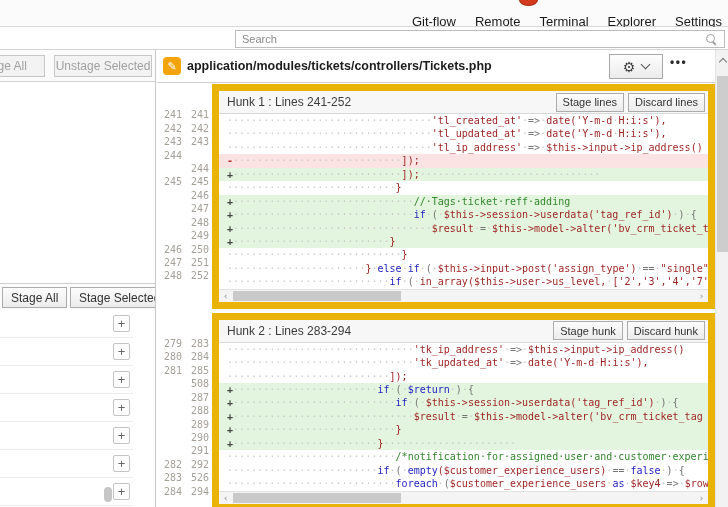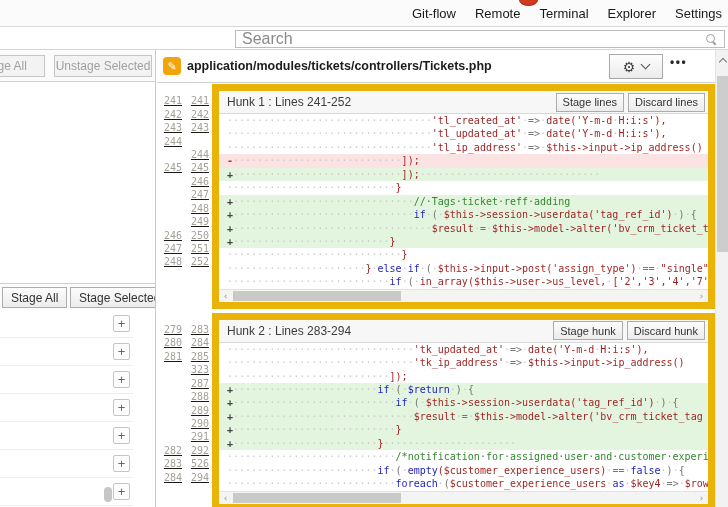--- a/index.html
+++ b/index.html
@@ -3,32 +3,32 @@
 <meta charset="utf-8">
 <style>
   html,body{margin:0;padding:0;}
   body{width:728px;height:507px;position:relative;overflow:hidden;background:#fff;
        font-family:"Liberation Sans", sans-serif;color:#1a1a1a;}
   *{box-sizing:border-box;}
 
   
   .menubar{position:absolute;left:0;top:0;width:728px;height:27px;background:#fbfbfb;
            border-bottom:1px solid #d9d9d9;}
-  .menu-items{position:absolute;right:6px;top:0;height:27px;display:flex;align-items:center;gap:19px;}
+  .menu-items{position:absolute;right:6px;top:8px;height:27px;display:flex;align-items:center;gap:19px;}
   .menu-item{font-size:13px;color:#191919;cursor:default;}
   .remote-arc{position:absolute;left:519px;top:-6px;width:19px;height:12px;background:#d43a1e;
               border-radius:50%;border:1px solid #a92c13;}
 
   
   .searchrow{position:absolute;left:0;top:27px;width:728px;height:23px;background:#ffffff;
              border-bottom:1px solid #d4d4d4;}
   .search-box{position:absolute;left:235px;top:3px;width:490px;height:18px;border:1px solid #bdbdbd;
               background:#fff;}
   .search-input{position:absolute;left:0;top:0;width:100%;height:100%;border:none;outline:none;
-                font-family:"Liberation Sans",sans-serif;font-size:16px;padding:0 22px 0 6px;color:#4c1d95;}
+                font-family:"Liberation Sans",sans-serif;font-size:11px;padding:0 22px 0 6px;color:#4c1d95;}
   .search-input::placeholder{color:#8a8a8a;}
   .mag{position:absolute;right:7px;top:3px;width:11px;height:11px;}
   .mag::before{content:"";position:absolute;left:0;top:0;width:7px;height:7px;border:1.4px solid #9d9d9d;
                border-radius:50%;}
   .mag::after{content:"";position:absolute;left:7px;top:7px;width:4px;height:1.6px;background:#9d9d9d;
               transform:rotate(45deg);transform-origin:left center;}
 
   
   .left-pane{position:absolute;left:0;top:50px;width:156px;height:457px;background:#fff;
              border-right:1px solid #c8c8c8;overflow:hidden;}
@@ -62,21 +62,21 @@
             background:linear-gradient(#fdfdfd,#ebebeb);display:flex;align-items:center;
             justify-content:center;gap:7px;cursor:default;}
   .gear-glyph{font-size:14px;color:#3f3f3f;font-family:"DejaVu Sans",sans-serif;}
   .chev{width:7px;height:7px;border-right:1.6px solid #555;border-bottom:1.6px solid #555;
         transform:rotate(45deg);margin-top:-4px;}
   .more-btn{position:absolute;left:513px;top:5px;font-size:12px;font-weight:bold;letter-spacing:1.5px;
             color:#2b2b2b;cursor:default;}
 
   .diff-body{position:absolute;left:2px;top:34px;width:556px;height:423px;}
   .hunk{display:flex;margin-bottom:4px;}
-  .gutter{width:53px;padding-top:10px;flex:none;text-decoration:underline;}
+  .gutter{width:53px;padding-top:24px;flex:none;}
   .gnum-row{height:13.45px;display:flex;justify-content:flex-end;align-items:center;gap:5px;
             font-family:"DejaVu Sans Mono",monospace;font-size:10px;color:#a5a199;padding-right:3px;}
   .gnum-row span{width:22px;text-align:right;display:inline-block;}
   .panel{flex:1;min-width:0;border:7px solid #eab308;background:#fff;}
   .hunk-header{height:23px;background:#f7f7f7;border-bottom:1px solid #d8d8d8;display:flex;
                align-items:center;padding:0 3px 0 8px;gap:4px;}
   .hunk-title{flex:1;font-size:12px;color:#3c3c3c;}
   .hbtn{height:19px;font-size:11px;padding:0 6px;}
   .code{overflow:hidden;}
   .dline{height:13.45px;line-height:13.45px;white-space:pre;overflow:hidden;
@@ -264,21 +264,21 @@
           <div class="gnum-row">
             <span>280</span>
             <span>284</span>
           </div>
           <div class="gnum-row">
             <span>281</span>
             <span>285</span>
           </div>
           <div class="gnum-row">
             <span></span>
-            <span>323</span>
+            <span>508</span>
           </div>
           <div class="gnum-row">
             <span></span>
             <span>287</span>
           </div>
           <div class="gnum-row">
             <span></span>
             <span>288</span>
           </div>
           <div class="gnum-row">
@@ -306,22 +306,22 @@
             <span>294</span>
           </div>
         </div>
         <div class="panel">
           <div class="hunk-header">
             <div class="hunk-title">Hunk 2 : Lines 283-294</div>
             <button class="btn hbtn">Stage hunk</button>
             <button class="btn hbtn">Discard hunk</button>
           </div>
           <div class="code">
+            <div class="dline ctx"><span class="tk-ws">·</span><span class="tk-ws">······························</span><span class="tk-r">'tk_ip_address'</span><span class="tk-ws">·</span><span class="tk-o">=&gt;</span><span class="tk-ws">·</span><span class="tk-r">$this-&gt;input-&gt;ip_address()</span></div>
             <div class="dline ctx"><span class="tk-ws">·</span><span class="tk-ws">······························</span><span class="tk-r">'tk_updated_at'</span><span class="tk-ws">·</span><span class="tk-o">=&gt;</span><span class="tk-ws">·</span><span class="tk-r">date('Y-m-d</span><span class="tk-ws">·</span><span class="tk-r">H:i:s'),</span></div>
-            <div class="dline ctx"><span class="tk-ws">·</span><span class="tk-ws">······························</span><span class="tk-r">'tk_ip_address'</span><span class="tk-ws">·</span><span class="tk-o">=&gt;</span><span class="tk-ws">·</span><span class="tk-r">$this-&gt;input-&gt;ip_address()</span></div>
             <div class="dline ctx"><span class="tk-ws">·</span><span class="tk-ws">··························</span><span class="tk-r">]);</span></div>
             <div class="dline add"><span class="mk-add">+</span><span class="tk-ws">························</span><span class="tk-k">if</span><span class="tk-ws">·</span><span class="tk-o">(</span><span class="tk-ws">·</span><span class="tk-k">$return</span><span class="tk-ws">·</span><span class="tk-o">)</span><span class="tk-ws">·</span><span class="tk-o">{</span></div>
             <div class="dline add"><span class="mk-add">+</span><span class="tk-ws">···························</span><span class="tk-k">if</span><span class="tk-ws">·</span><span class="tk-o">(</span><span class="tk-ws">·</span><span class="tk-r">$this-&gt;session-&gt;userdata('tag_ref_id')</span><span class="tk-ws">·</span><span class="tk-o">)</span><span class="tk-ws">·</span><span class="tk-o">{</span></div>
             <div class="dline add"><span class="mk-add">+</span><span class="tk-ws">······························</span><span class="tk-r">$result</span><span class="tk-ws">·</span><span class="tk-o">=</span><span class="tk-ws">·</span><span class="tk-r">$this-&gt;model-&gt;alter('bv_crm_ticket_tag</span></div>
             <div class="dline add"><span class="mk-add">+</span><span class="tk-ws">···························</span><span class="tk-r">}</span></div>
             <div class="dline add"><span class="mk-add">+</span><span class="tk-ws">························</span><span class="tk-r">}</span><span class="tk-ws">······················</span></div>
             <div class="dline ctx"><span class="tk-ws">·</span><span class="tk-ws">···························</span><span class="tk-c">/*notification·for·assigned·user·and·customer·experience</span></div>
             <div class="dline ctx"><span class="tk-ws">·</span><span class="tk-ws">························</span><span class="tk-k">if</span><span class="tk-ws">·</span><span class="tk-o">(</span><span class="tk-ws">·</span><span class="tk-k">empty</span><span class="tk-r">($customer_experience_users)</span><span class="tk-ws">·</span><span class="tk-o">==</span><span class="tk-ws">·</span><span class="tk-k">false</span><span class="tk-ws">·</span><span class="tk-o">)</span><span class="tk-ws">·</span><span class="tk-o">{</span></div>
             <div class="dline ctx"><span class="tk-ws">·</span><span class="tk-ws">···························</span><span class="tk-k">foreach</span><span class="tk-ws">·</span><span class="tk-o">(</span><span class="tk-r">$customer_experience_users</span><span class="tk-ws">·</span><span class="tk-k">as</span><span class="tk-ws">·</span><span class="tk-r">$key4</span><span class="tk-ws">·</span><span class="tk-o">=&gt;</span><span class="tk-ws">·</span><span class="tk-r">$row</span></div>
           </div>

